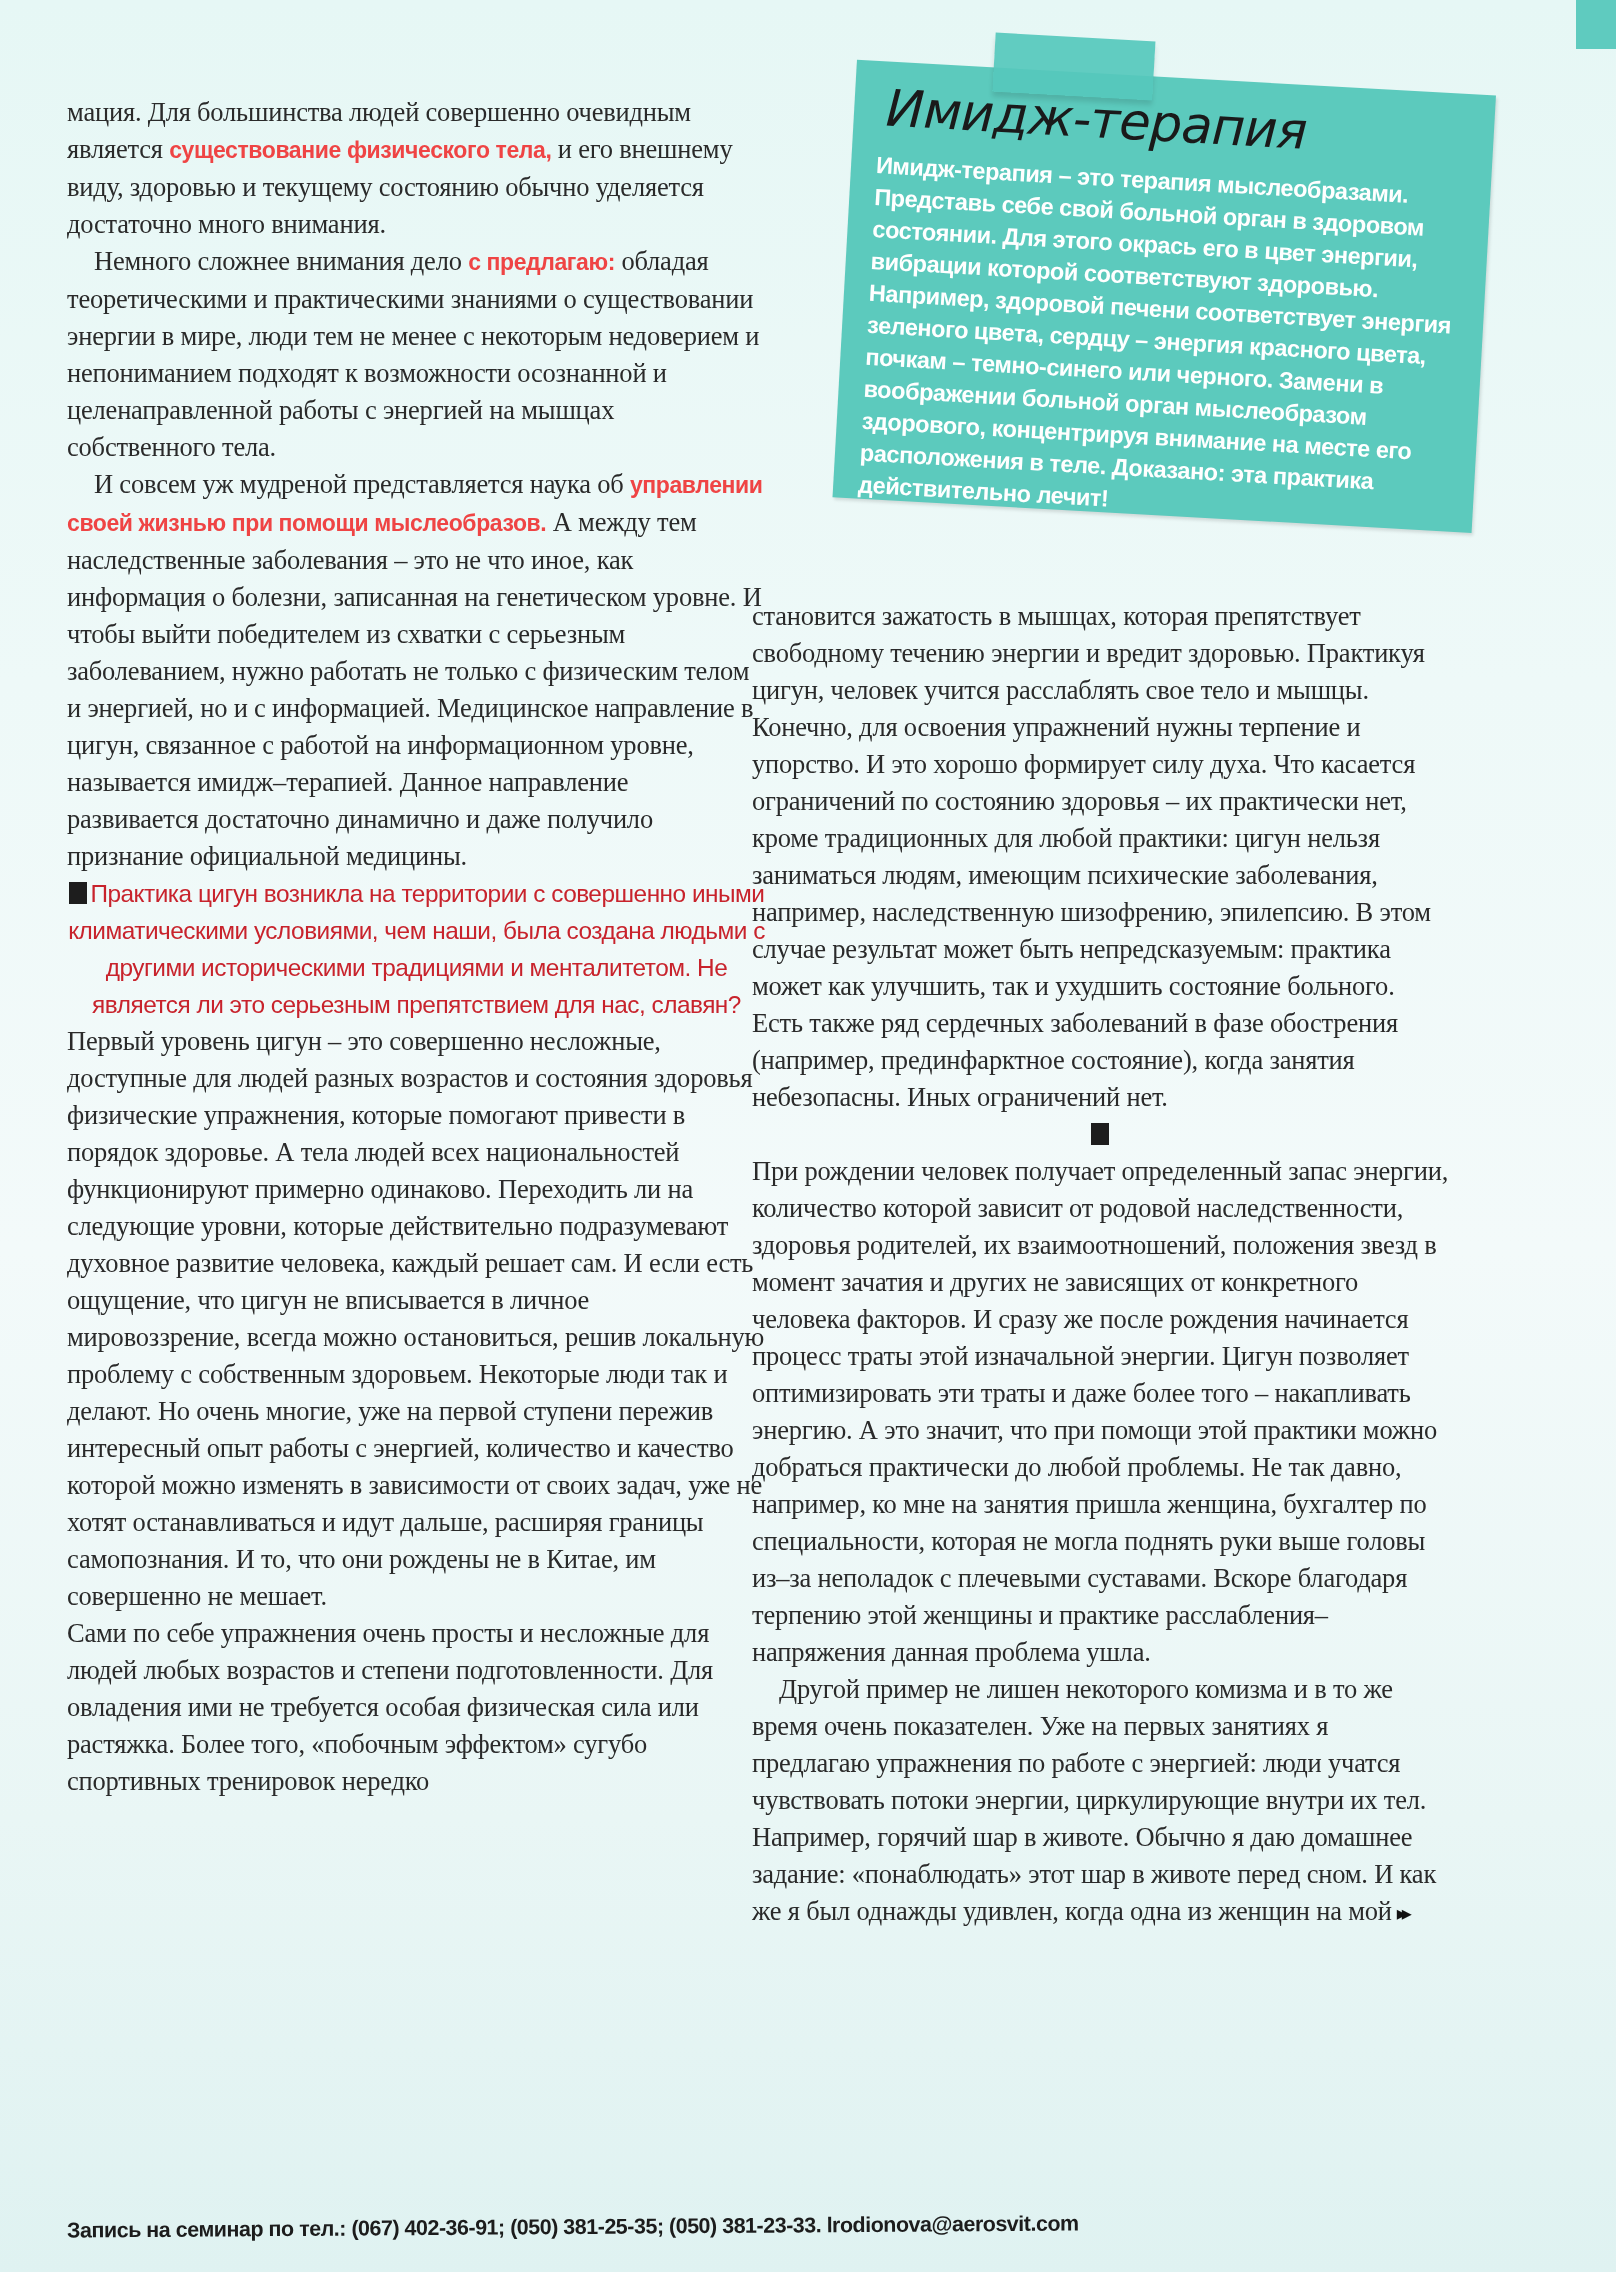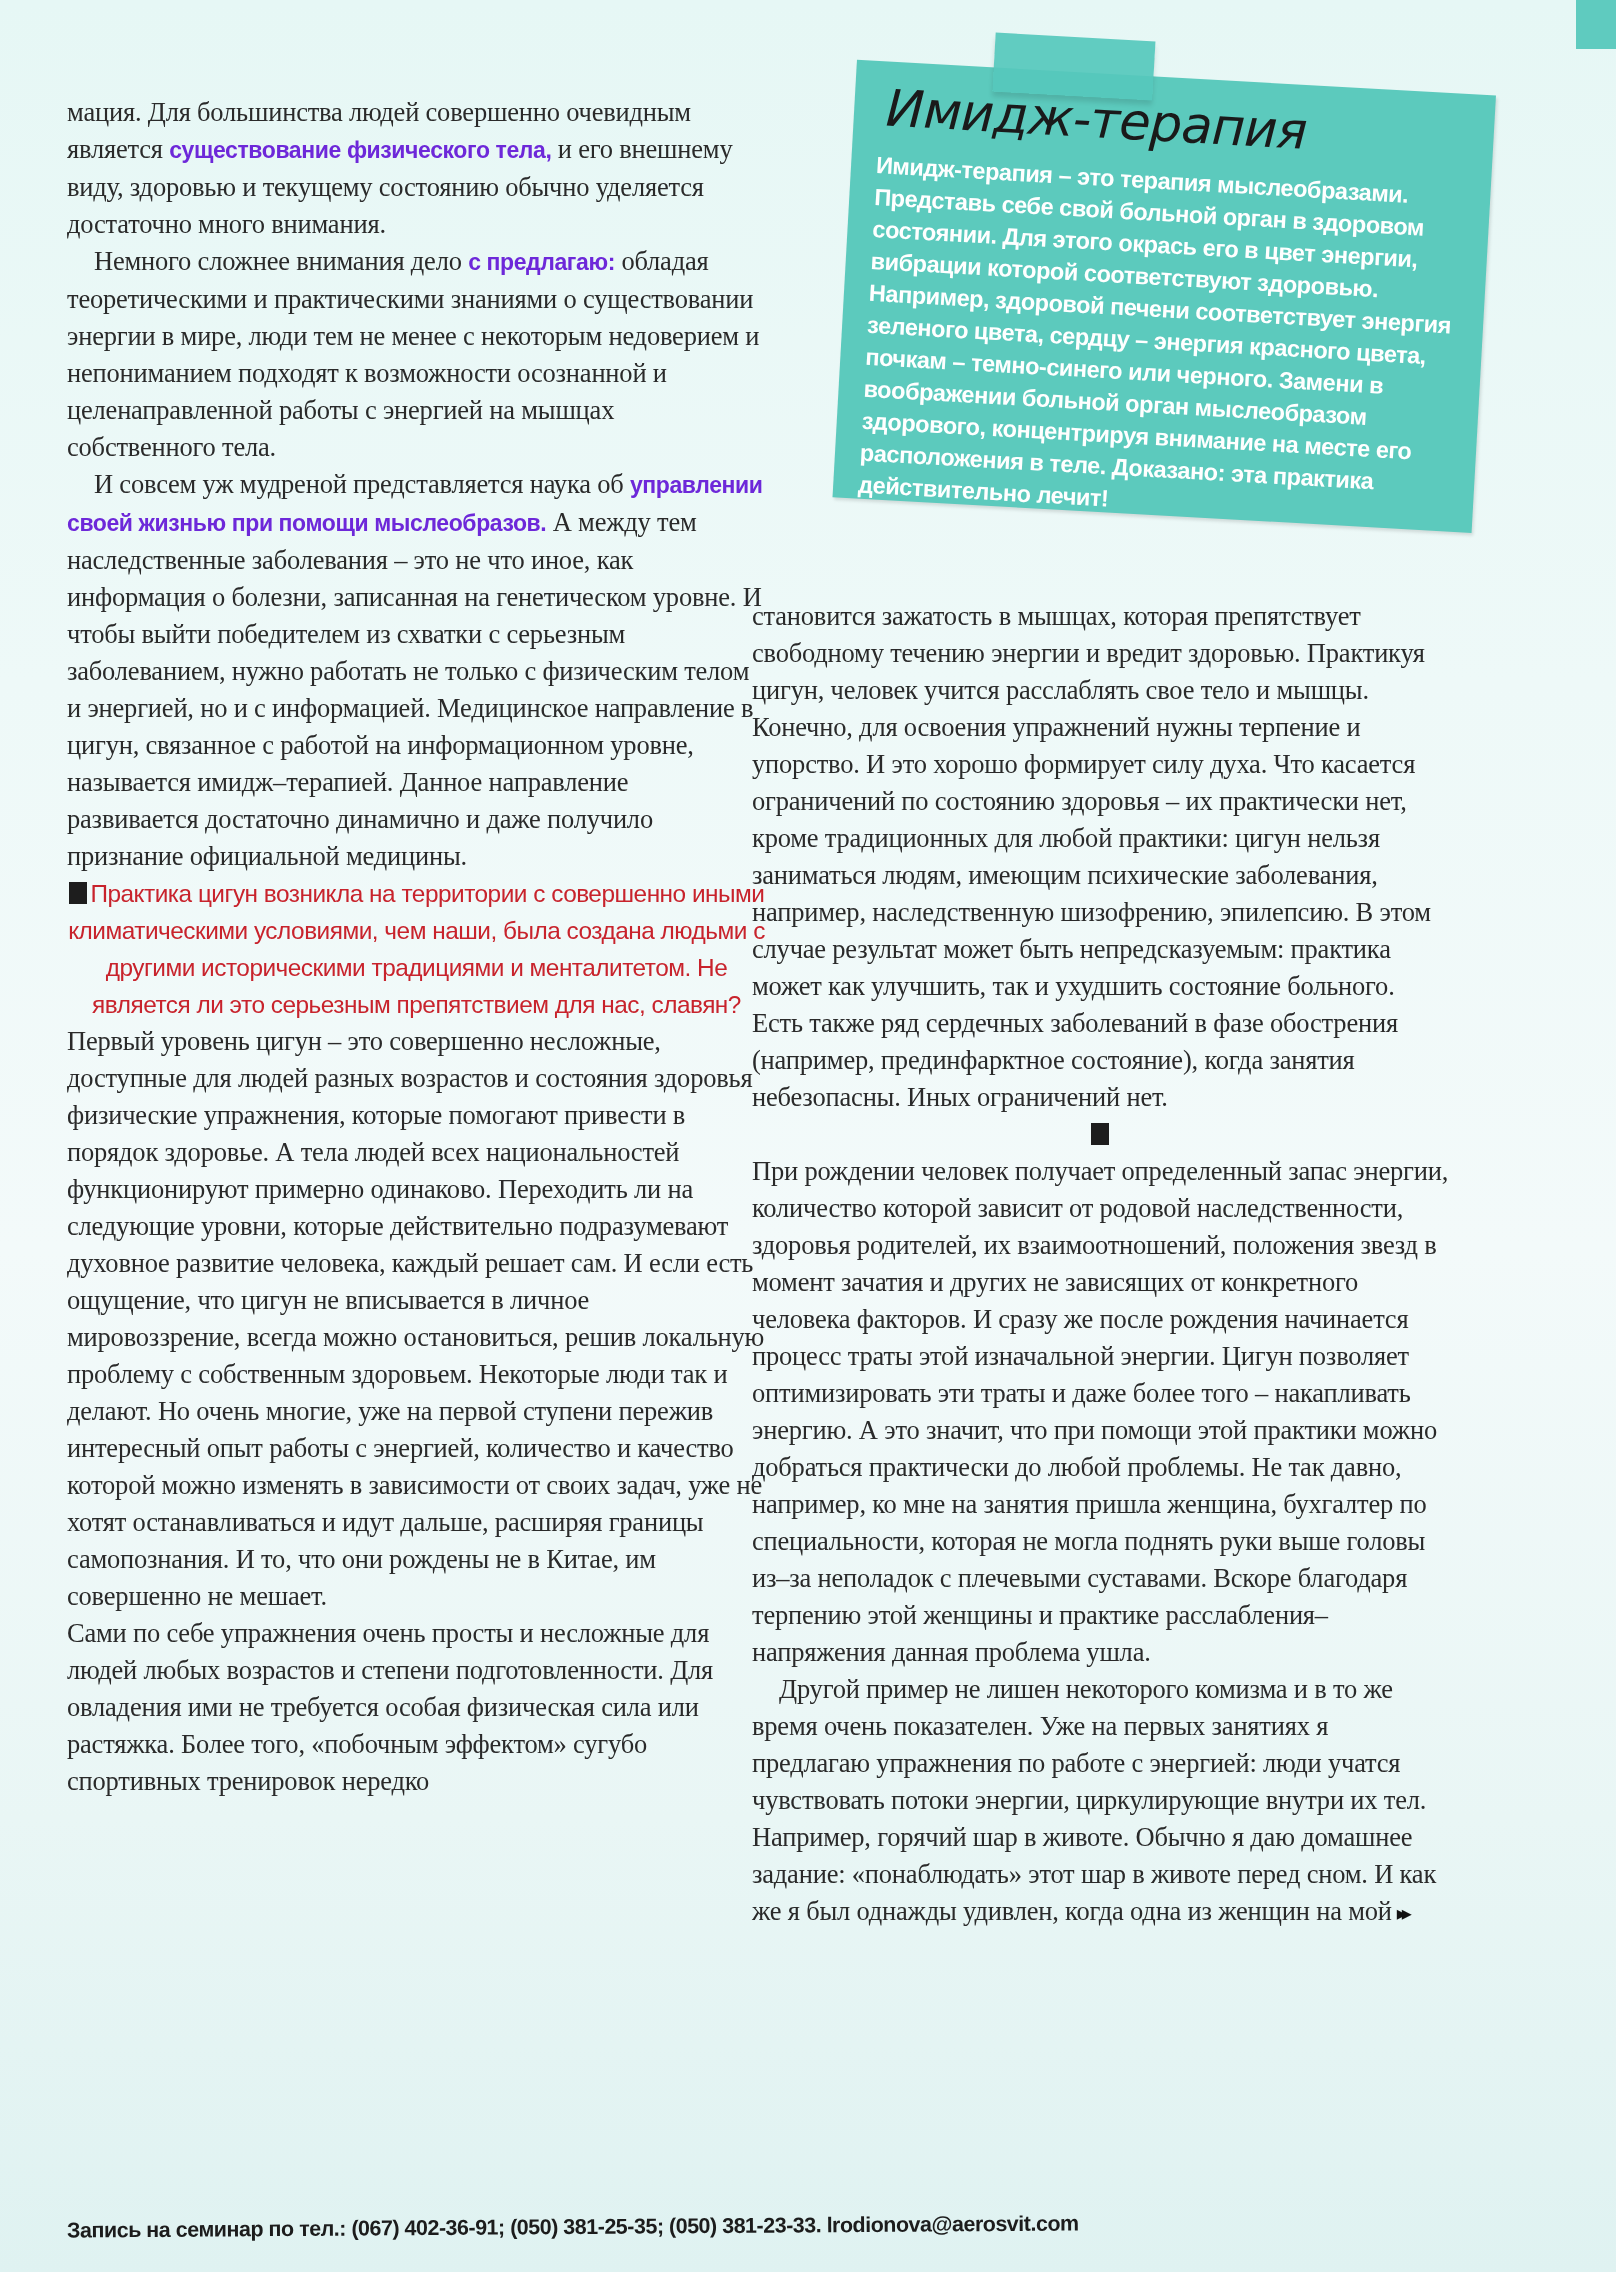--- a/index.html
+++ b/index.html
@@ -13,21 +13,21 @@
     position: absolute; right: 0; top: 0; width: 40px; height: 49px; background: #5fcbbf;
   }
   .col {
     position: absolute; width: 699px;
     font-size: 26.5px; line-height: 37px; letter-spacing: -0.2px;
   }
   .col-left { left: 67px; top: 94px; }
   .col-right { left: 752px; top: 598px; }
   .col p { margin: 0; text-indent: 0; }
   .col p.indent { text-indent: 27px; }
-  .col b { font-family: "Liberation Sans", "DejaVu Sans", sans-serif; font-weight: bold; font-size: 23px; letter-spacing: -0.4px; color: #6d28d9; }
+  .col b { font-family: "Liberation Sans", "DejaVu Sans", sans-serif; font-weight: bold; font-size: 23px; letter-spacing: -0.4px; color: #ef4444; }
   .q {
     font-family: "Liberation Sans", "DejaVu Sans", sans-serif; font-weight: normal;
     color: #c8232c; font-size: 24.4px; line-height: 37px; letter-spacing: -0.5px;
     margin: 37px 0 0 0;
     text-align: center;
   }
   .q .sq {
     display: inline-block; width: 18.5px; height: 22px; background: #1d1d1d; margin-right: 3.4px; vertical-align: -1.7px;
   }
   .box-wrap {

